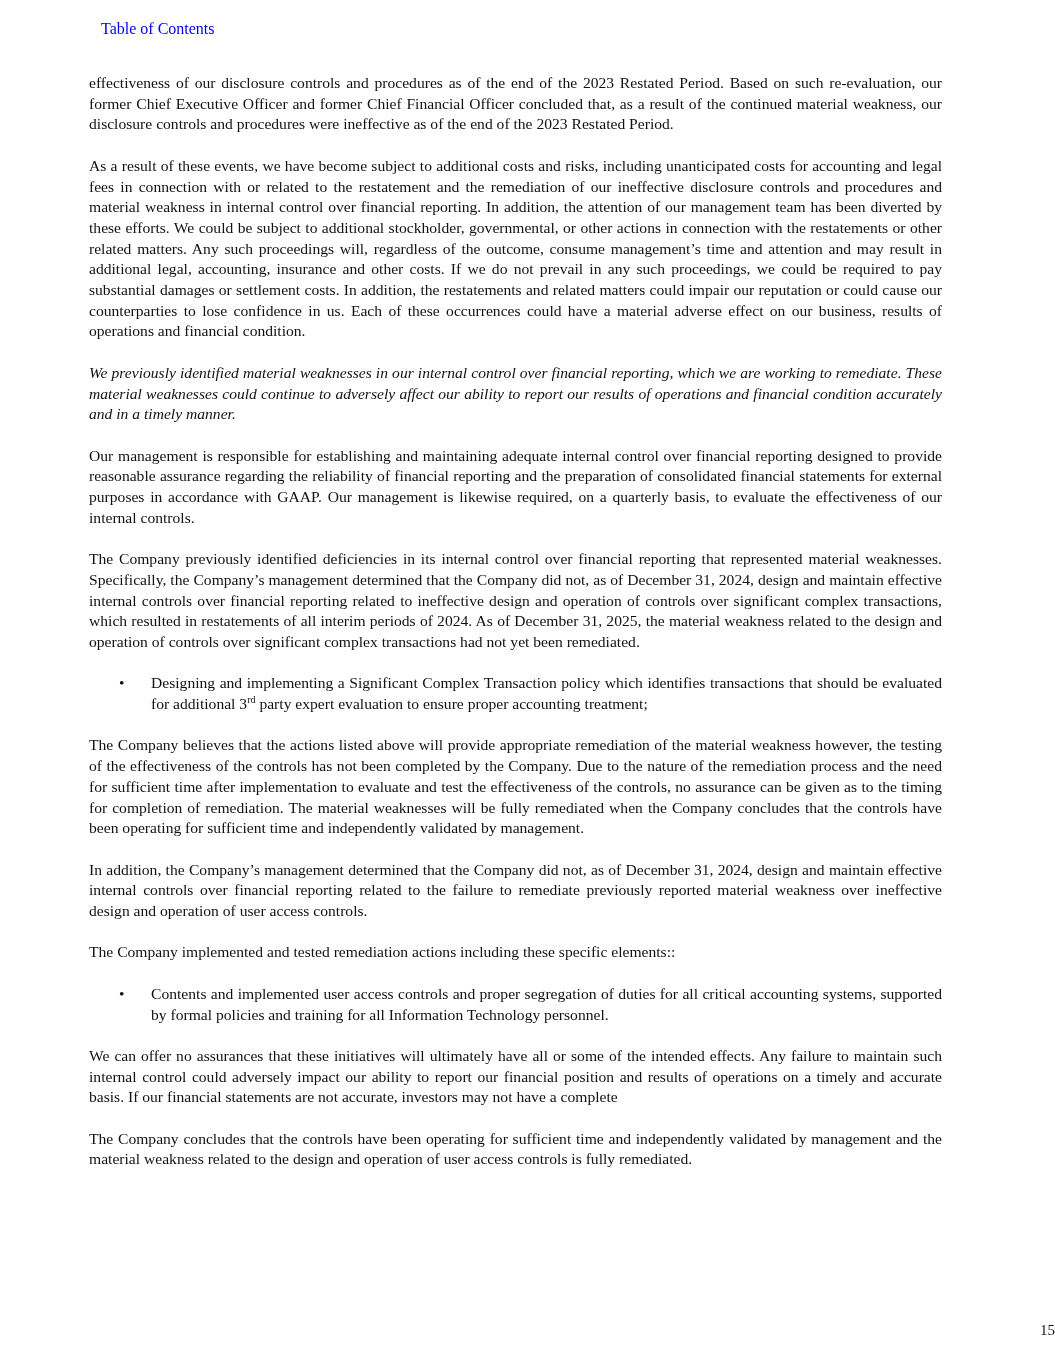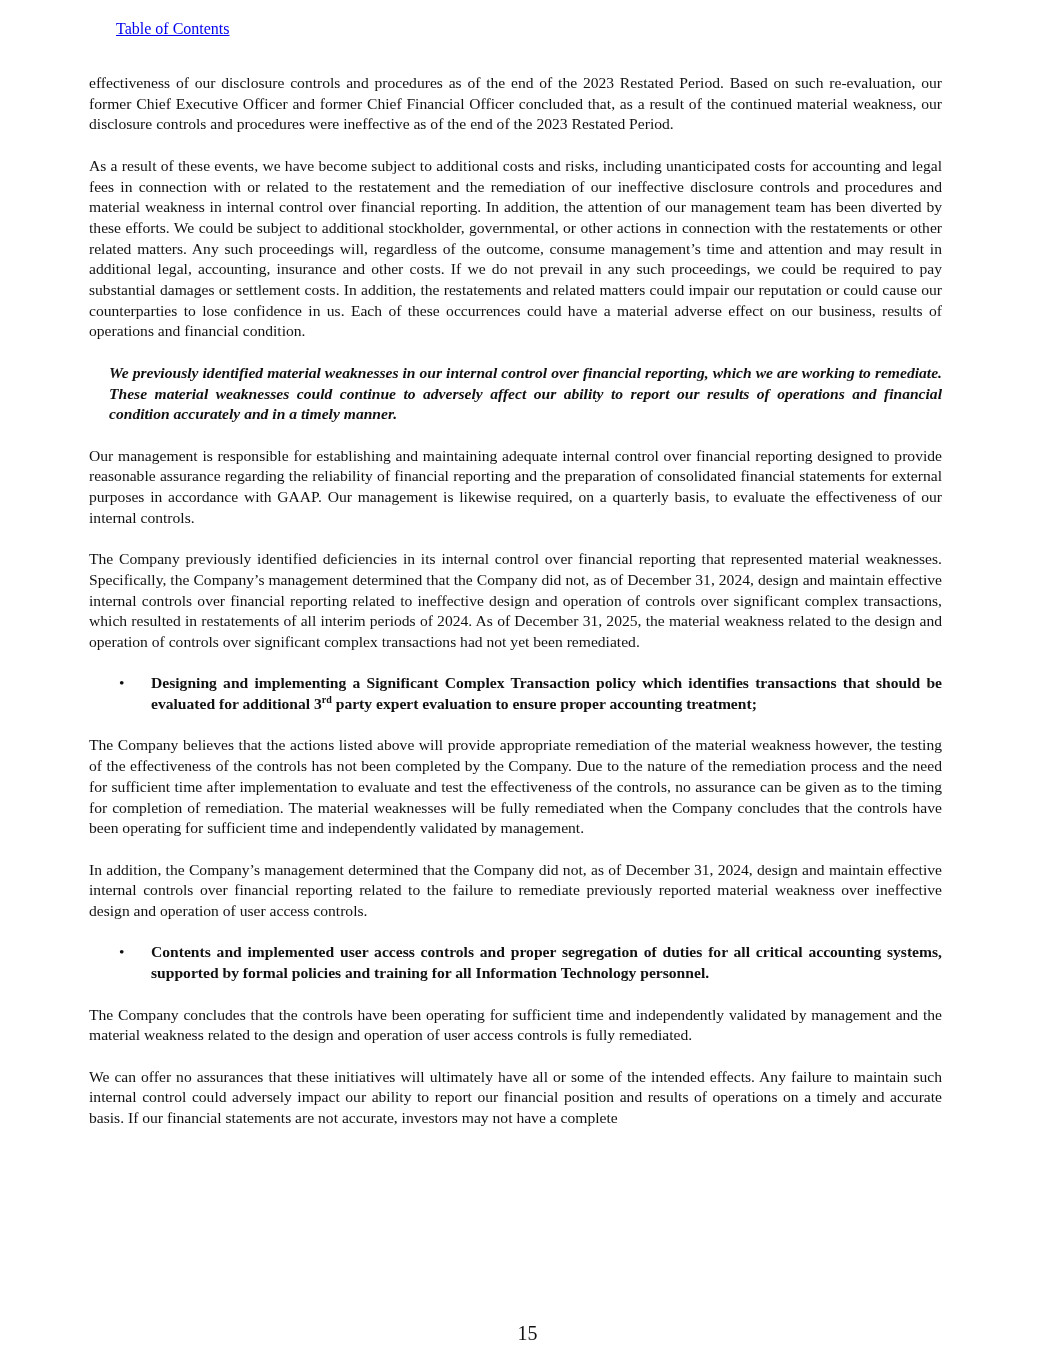--- a/index.html
+++ b/index.html
@@ -1,61 +1,62 @@
 <!DOCTYPE html>
 <html><head>
 <meta charset="utf-8">
 <style>
   html, body { margin: 0; padding: 0; background: #ffffff; }
   body {
     width: 1055px; height: 1365px; position: relative; overflow: hidden;
     font-family: "Liberation Serif", serif; color: #111111;
   }
   .toc-link {
-    position: absolute; left: 116px; top: 19px;
-    font-size: 16px; color: #0000ee; text-decoration: underline; cursor: pointer;
+    position: absolute; left: 101px; top: 19px;
+    font-size: 16px; color: #0000ee; cursor: pointer;
     line-height: 20px;
   }
   .content {
     position: absolute; left: 89px; top: 73px; width: 853px;
     font-size: 15.6px; line-height: 20.7px;
   }
   .content p {
     margin: 0 0 20.7px 0; text-align: justify;
   }
-  .content p.heading { font-weight: bold; font-style: italic; margin-left: 20px; }
+  .content p.heading { font-weight: normal; font-style: italic; }
   .bullet {
     display: flex; margin: 0 0 20.7px 0;
   }
   .bullet .dot { width: 62px; padding-left: 30px; box-sizing: border-box; flex: none; }
-  .bullet .text { flex: 1; text-align: justify; font-weight: bold; }
+  .bullet .text { flex: 1; text-align: justify; }
   sup { font-size: 10px; line-height: 0; vertical-align: super; }
   .page-number {
     position: absolute; left: 0; width: 1055px; top: 1322px;
-    text-align: center; font-size: 20px;
+    text-align: right; font-size: 15px;
   }
 </style>
 </head>
 <body>
 
 <a class="toc-link">Table of Contents</a>
 
 <div class="content">
   <p>effectiveness of our disclosure controls and procedures as of the end of the 2023 Restated Period. Based on such re-evaluation, our former Chief Executive Officer and former Chief Financial Officer concluded that, as a result of the continued material weakness, our disclosure controls and procedures were ineffective as of the end of the 2023 Restated Period.</p>
   <p>As a result of these events, we have become subject to additional costs and risks, including unanticipated costs for accounting and legal fees in connection with or related to the restatement and the remediation of our ineffective disclosure controls and procedures and material weakness in internal control over financial reporting. In addition, the attention of our management team has been diverted by these efforts. We could be subject to additional stockholder, governmental, or other actions in connection with the restatements or other related matters. Any such proceedings will, regardless of the outcome, consume management’s time and attention and may result in additional legal, accounting, insurance and other costs. If we do not prevail in any such proceedings, we could be required to pay substantial damages or settlement costs. In addition, the restatements and related matters could impair our reputation or could cause our counterparties to lose confidence in us. Each of these occurrences could have a material adverse effect on our business, results of operations and financial condition.</p>
   <p class="heading">We previously identified material weaknesses in our internal control over financial reporting, which we are working to remediate. These material weaknesses could continue to adversely affect our ability to report our results of operations and financial condition accurately and in a timely manner.</p>
   <p>Our management is responsible for establishing and maintaining adequate internal control over financial reporting designed to provide reasonable assurance regarding the reliability of financial reporting and the preparation of consolidated financial statements for external purposes in accordance with GAAP. Our management is likewise required, on a quarterly basis, to evaluate the effectiveness of our internal controls.</p>
   <p>The Company previously identified deficiencies in its internal control over financial reporting that represented material weaknesses. Specifically, the Company’s management determined that the Company did not, as of December 31, 2024, design and maintain effective internal controls over financial reporting related to ineffective design and operation of controls over significant complex transactions, which resulted in restatements of all interim periods of 2024. As of December 31, 2025, the material weakness related to the design and operation of controls over significant complex transactions had not yet been remediated.</p>
   <div class="bullet">
     <span class="dot">•</span>
     <span class="text"><span>Designing and implementing a Significant Complex Transaction policy which identifies transactions that should be evaluated for additional 3</span><sup>rd</sup><span> party expert evaluation to ensure proper accounting treatment;</span></span>
   </div>
   <p>The Company believes that the actions listed above will provide appropriate remediation of the material weakness however, the testing of the effectiveness of the controls has not been completed by the Company. Due to the nature of the remediation process and the need for sufficient time after implementation to evaluate and test the effectiveness of the controls, no assurance can be given as to the timing for completion of remediation. The material weaknesses will be fully remediated when the Company concludes that the controls have been operating for sufficient time and independently validated by management.</p>
   <p>In addition, the Company’s management determined that the Company did not, as of December 31, 2024, design and maintain effective internal controls over financial reporting related to the failure to remediate previously reported material weakness over ineffective design and operation of user access controls.</p>
+  <p>The Company implemented and tested remediation actions including these specific elements::</p>
   <div class="bullet">
     <span class="dot">•</span>
     <span class="text">Contents and implemented user access controls and proper segregation of duties for all critical accounting systems, supported by formal policies and training for all Information Technology personnel.</span>
   </div>
+  <p>We can offer no assurances that these initiatives will ultimately have all or some of the intended effects. Any failure to maintain such internal control could adversely impact our ability to report our financial position and results of operations on a timely and accurate basis. If our financial statements are not accurate, investors may not have a complete</p>
   <p>The Company concludes that the controls have been operating for sufficient time and independently validated by management and the material weakness related to the design and operation of user access controls is fully remediated.</p>
-  <p>We can offer no assurances that these initiatives will ultimately have all or some of the intended effects. Any failure to maintain such internal control could adversely impact our ability to report our financial position and results of operations on a timely and accurate basis. If our financial statements are not accurate, investors may not have a complete</p>
 </div>
 
 <div class="page-number">15</div>
 
 </body></html>

